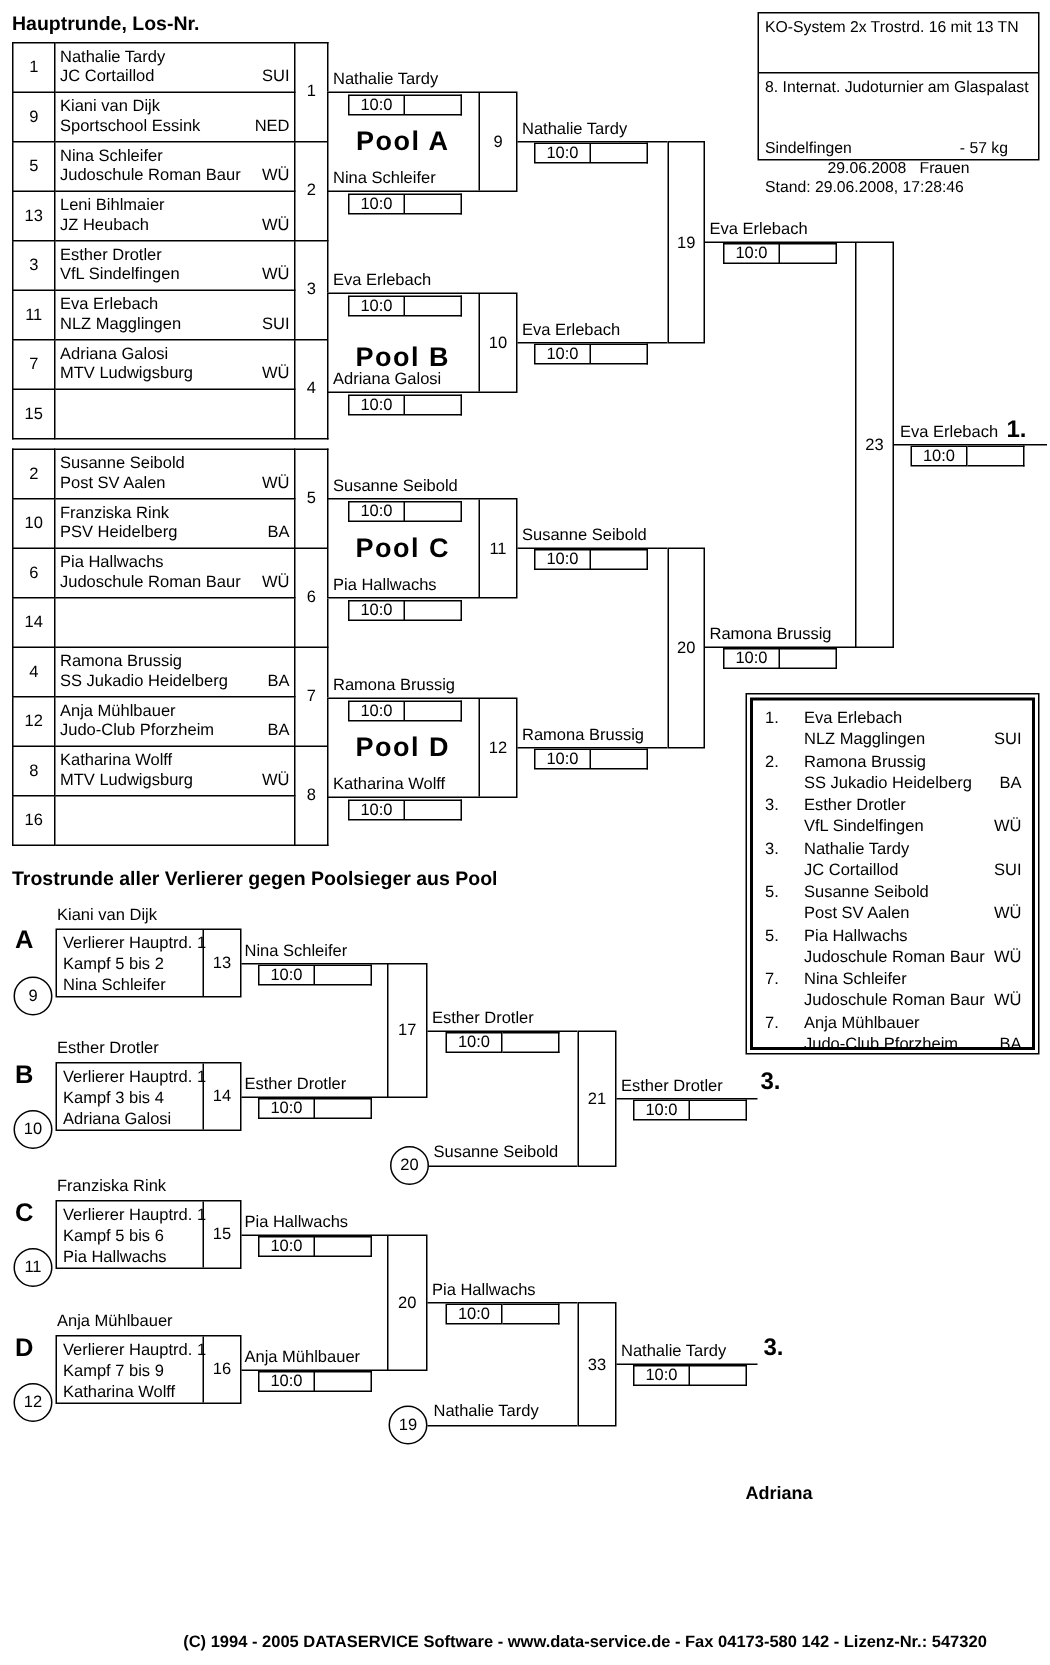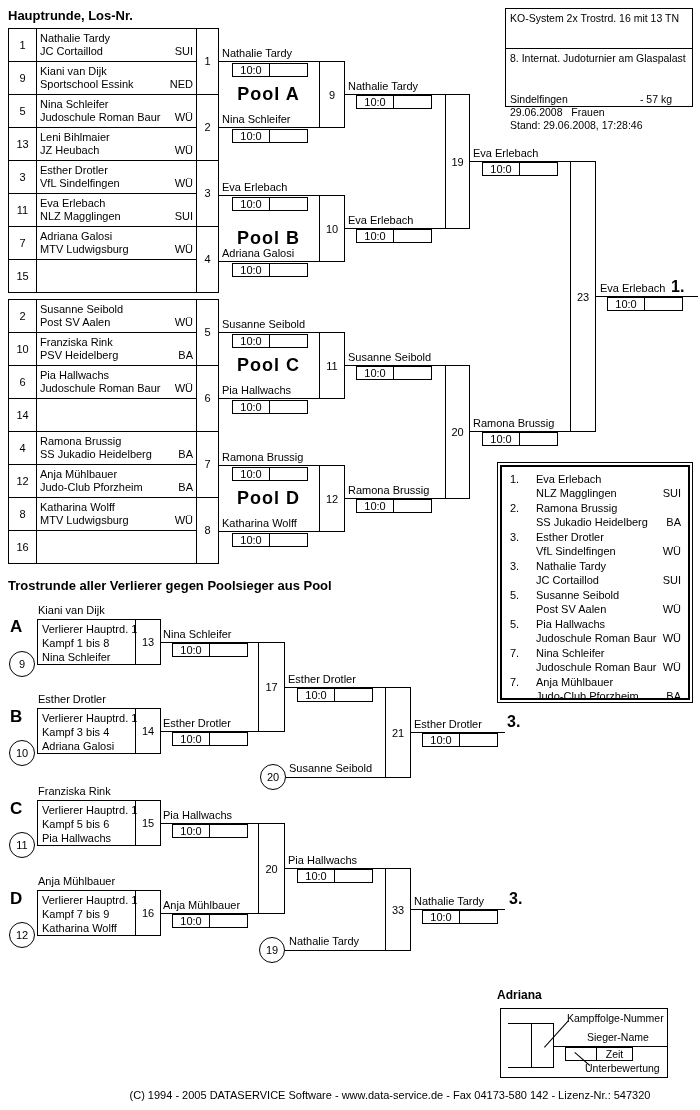--- a/index.html
+++ b/index.html
@@ -31,31 +31,31 @@
   table.entrant-table { position:absolute; border-collapse:collapse; table-layout:fixed; width:210px; background:#fff; }
   table.entrant-table td { border:1px solid #000; vertical-align:middle; padding:1px 3px; height:33px; line-height:13px; }
   td.lot { width:28px; text-align:center; padding:1px 0; }
   td.who { width:160px; }
   td.pair { width:22px; text-align:center; }
   .l2 { display:flex; justify-content:space-between; }
   .info-box { position:absolute; left:505px; top:8px; width:188px; height:99px; border:1px solid #000; font-size:10.5px; }
   .info-top { border-bottom:1px solid #000; height:40px; padding:3px 4px; line-height:13px; }
   .info-bot { padding:3px 4px; line-height:13px; }
   .info-row { display:flex; justify-content:space-between; padding-right:16px;margin-top:28px; }
-  .pre { white-space:pre; }
+  .pre { white-space:pre;text-align:center; }
   .results-outer { position:absolute; left:497px; top:462px; width:196px; height:241px; border:1px solid #000; background:#fff; }
   .results-inner { position:absolute; left:2px; top:2px; right:2px; bottom:2px; border:2px solid #000; }
   .results-list { position:absolute; left:8px; top:5px; right:7px; }
   .res-entry { display:flex; height:29px; line-height:14px; }
   .res-rank { width:26px; }
   .res-col { flex:1; }
   .res-l2 { display:flex; justify-content:space-between; }
   .legend-box { position:absolute; left:500px; top:1008px; width:168px; height:70px; border:1px solid #000; font-size:10.5px; }
   .diag { position:absolute; height:1px; background:#000; transform-origin:0 0; }
-  .footer { position:absolute; left:0; top:1089px; width:700px; padding-left:80px; text-align:center; font-size:11px; white-space:nowrap; }
+  .footer { position:absolute; left:0; top:1089px; width:700px; padding-left:80px; text-align:center; font-size:11px; white-space:nowrap;font-weight:bold; }
 </style>
 </head>
 <body>
 
 <div id="page">
 
   <div class="section-title abs" style="left:8px; top:8px;">Hauptrunde, Los-Nr.</div>
 
   <div class="info-box">
     <div class="info-top nowrap">KO-System 2x Trostrd. 16 mit 13 TN</div>
@@ -444,21 +444,21 @@
     </div>
   </div>
 
   <div class="section-title" style="left:8px; top:578px;">Trostrunde aller Verlierer gegen Poolsieger aus Pool</div>
 
   <div class="big-letter" style="left:10px; top:617px;">A</div>
   <div class="name-label" style="left:38px; top:604px;">Kiani van Dijk</div>
   <div class="tr-box" style="left:37px; top:619px; width:124px; height:46px;">
     <div class="txt">
         <div>Verlierer Hauptrd. 1</div>
-        <div>Kampf 1 bis 8</div>
+        <div>Kampf 5 bis 2</div>
         <div>Nina Schleifer</div>
       </div>
     <div class="num">13</div>
   </div>
   <div class="circle" style="left:9px; top:651px;">9</div>
   <div class="hline" style="left:161px; top:642px; width:97px;"></div>
   <div class="name-label" style="left:163px; top:628px;">Nina Schleifer</div>
   <div class="score-box" style="left:172px; top:643px;">
       <span class="c1">10:0</span>
       <span class="c2"></span>
@@ -554,31 +554,16 @@
   <div class="match-box" style="left:385px; top:868px; width:26px; height:83px;">33</div>
   <div class="hline" style="left:411px; top:909px; width:94px;"></div>
   <div class="name-label" style="left:414px; top:895px;">Nathalie Tardy</div>
   <div class="place-label" style="left:509px; top:890px;">3.</div>
   <div class="score-box" style="left:422px; top:910px;">
       <span class="c1">10:0</span>
       <span class="c2"></span>
     </div>
 
   <div class="abs" style="left:497px; top:988px; font-weight:bold; font-size:12px;">Adriana</div>
-  <div class="legend-box">
-    <div class="hline" style="left:7px; top:14px; width:23px;"></div>
-    <div class="hline" style="left:7px; top:58px; width:23px;"></div>
-    <div class="abs" style="left:30px; top:14px; width:23px; height:45px; border:1px solid #000;"></div>
-    <div class="diag" style="left:43px; top:38px; width:36px; transform:rotate(-48deg);"></div>
-    <div class="abs nowrap" style="left:66px; top:3px;">Kampffolge-Nummer</div>
-    <div class="abs nowrap" style="left:86px; top:22px;">Sieger-Name</div>
-    <div class="hline" style="left:53px; top:37px; width:114px;"></div>
-    <div class="score-box" style="left:64px; top:38px;">
-        <span class="c1" style="width:32px;"></span>
-        <span class="c2" style="width:36px; text-align:center; line-height:12px;">Zeit</span>
-      </div>
-    <div class="diag" style="left:74px; top:43px; width:20px; transform:rotate(41deg);"></div>
-    <div class="abs nowrap" style="left:84px; top:53px;">Unterbewertung</div>
-  </div>
 
   <div class="footer">(C) 1994 - 2005 DATASERVICE Software - www.data-service.de - Fax 04173-580 142 - Lizenz-Nr.: 547320</div>
 
 </div>
 
 </body></html>

